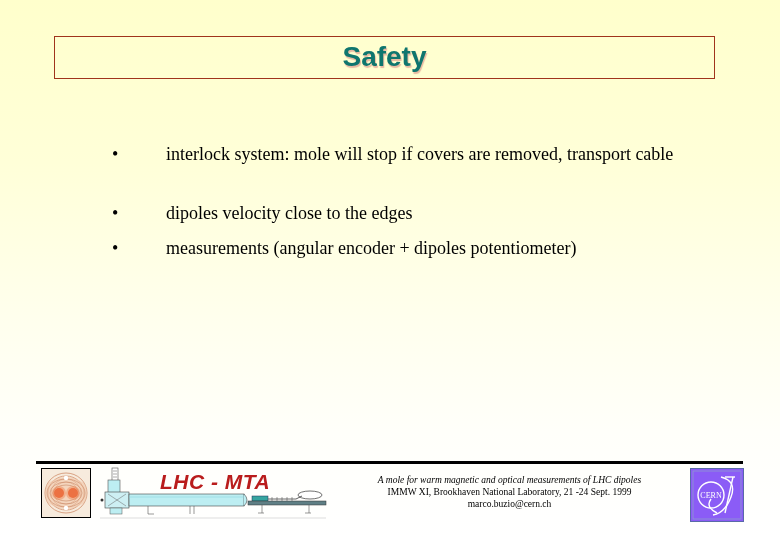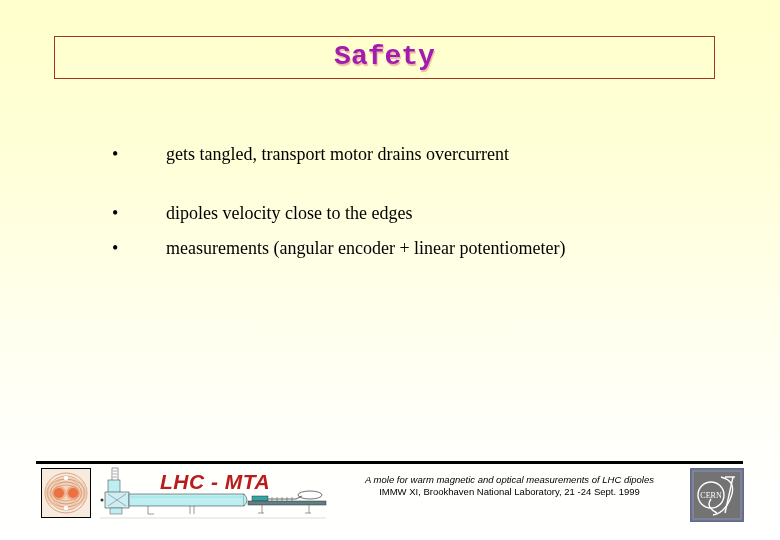--- a/index.html
+++ b/index.html
@@ -20,24 +20,24 @@
       top: 36px;
       width: 659px;
       height: 41px;
       border: 1px solid #A0341C;
       box-sizing: content-box;
       display: flex;
       align-items: center;
       justify-content: center;
     }
     .title {
-      font-family: Liberation Mono, monospace;
+      font-family: Liberation Sans, sans-serif;
       font-weight: bold;
       font-size: 28px;
-      color: #a21caf;
+      color: #0f766e;
       text-shadow: 1px 2px 1px #E8B8A0;
       letter-spacing: 0px;
       margin-top: -2px;
     }
     .bullets {
       position: absolute;
       left: 0;
       top: 0;
       width: 780px;
     }
@@ -96,63 +96,63 @@
       font-size: 21px;
       color: #b91c1c;
       letter-spacing: 0.5px;
     }
     .footer-text {
       position: absolute;
       left: 332px;
       top: 474px;
       width: 355px;
       text-align: center;
-      font-family: Liberation Sans, sans-serif;
+      font-family: Liberation Serif, serif;
       font-size: 9.5px;
       line-height: 12px;
       color: #000;
     }
     .footer-text .f1 {
       font-style: italic;
     }
     .logo-cern {
       position: absolute;
       left: 690px;
       top: 468px;
       width: 52px;
       height: 52px;
-      background: #737373;
+      background: #8b5cf6;
       border: 1px solid #5A6AA8;
       overflow: hidden;
     }
   </style>
 </head>
 <body>
 
 <div class="title-box">
   <span class="title">Safety</span>
 </div>
 
 <div class="bullets">
   <div class="bullet-item" style="top:143px;">
     <span class="bullet-dot">•</span>
     <div class="bullet-text">
-      <div>gets tangled, transport motor drains overcurrent</div>
+      <div>interlock system: mole will stop if covers are removed, transport cable</div>
     </div>
   </div>
   <div class="bullet-item" style="top:202px;">
     <span class="bullet-dot">•</span>
     <div class="bullet-text">
       <div>dipoles velocity close to the edges</div>
     </div>
   </div>
   <div class="bullet-item" style="top:237px;">
     <span class="bullet-dot">•</span>
     <div class="bullet-text">
-      <div>measurements (angular encoder + linear potentiometer)</div>
+      <div>measurements (angular encoder + dipoles potentiometer)</div>
     </div>
   </div>
 </div>
 
 <div class="separator"></div>
 
 <div class="logo-lhc">
   <svg width="48" height="48" viewBox="0 0 48 48">
     <g fill="none" stroke="#D9A283" stroke-width="1">
       <ellipse cx="24" cy="24" rx="21" ry="20"></ellipse>
@@ -217,20 +217,21 @@
     <line x1="213" y1="39" x2="213" y2="47" stroke="#555" stroke-width="0.6"></line>
     <line x1="209" y1="47" x2="215" y2="47" stroke="#555" stroke-width="0.6"></line>
     <line x1="4" y1="52" x2="230" y2="52" stroke="#DDDDDD" stroke-width="1"></line>
   </svg>
   <span class="mta-title">LHC - MTA</span>
 </div>
 
 <div class="footer-text">
   <div class="f1">A mole for warm magnetic and optical measurements of LHC dipoles</div>
   <div>IMMW XI, Brookhaven National Laboratory, 21 -24 Sept. 1999</div>
+  <div>marco.buzio@cern.ch</div>
 </div>
 
 <div class="logo-cern">
   <svg width="52" height="52" viewBox="0 0 52 52">
     <rect x="2" y="2" width="48" height="48" fill="none" stroke="#8E9BD0" stroke-width="0.8"></rect>
     <g fill="none" stroke="#FFFFFF" stroke-width="1.4">
       <circle cx="20" cy="26" r="13"></circle>
       <path d="M30,8 Q46,12 40,28 Q34,44 22,46"></path>
       <path d="M26,44 Q14,38 20,30"></path>
       <line x1="34" y1="8" x2="44" y2="8"></line>

